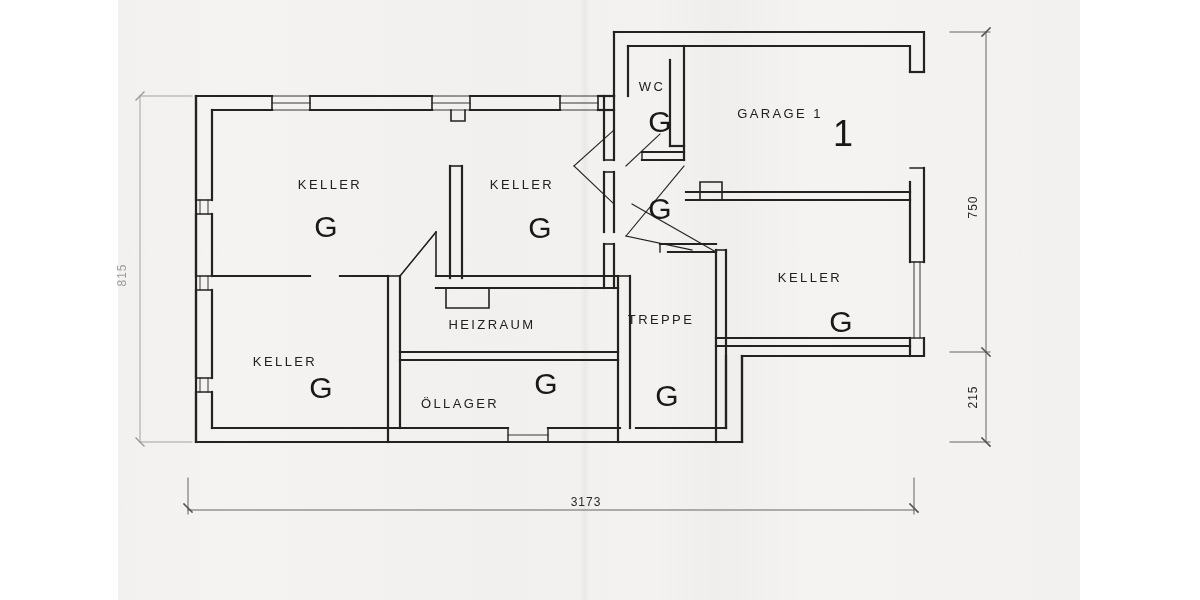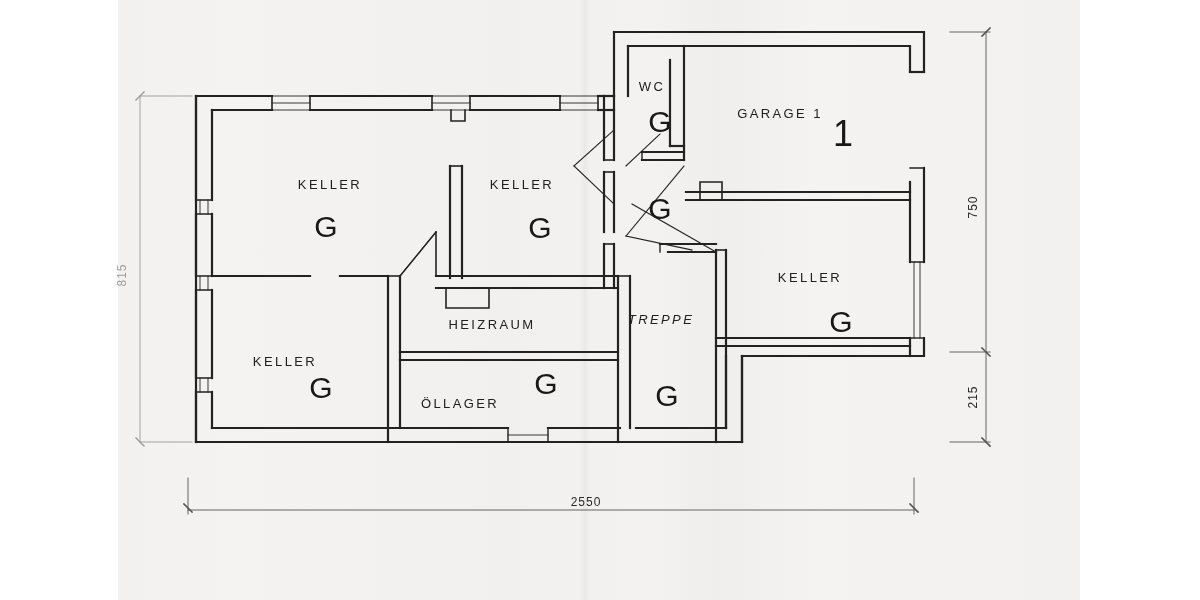--- a/index.html
+++ b/index.html
@@ -270,31 +270,31 @@
   <div id="room-labels">
       <div class="lbl room-name" style="left: 330px; top: 184px;">KELLER</div>
       <div class="lbl room-g" style="left: 326px; top: 227px;">G</div>
       <div class="lbl room-name" style="left: 522px; top: 184px;">KELLER</div>
       <div class="lbl room-g" style="left: 540px; top: 228px;">G</div>
       <div class="lbl room-name" style="left: 285px; top: 361px;">KELLER</div>
       <div class="lbl room-g" style="left: 321px; top: 388px;">G</div>
       <div class="lbl room-name" style="left: 492px; top: 324px;">HEIZRAUM</div>
       <div class="lbl room-name" style="left: 460px; top: 403px;">ÖLLAGER</div>
       <div class="lbl room-g" style="left: 546px; top: 384px;">G</div>
-      <div class="lbl room-name" style="left: 661px; top: 319px; font-style: italic;">TREPPE</div>
+      <div class="lbl room-name" style="left: 661px; top: 319px;">TREPPE</div>
       <div class="lbl room-g" style="left: 667px; top: 396px;">G</div>
       <div class="lbl room-name" style="left: 652px; top: 86px;">WC</div>
       <div class="lbl room-g" style="left: 660px; top: 122px;">G</div>
       <div class="lbl room-name" style="left: 780px; top: 113px;">GARAGE 1</div>
       <div class="lbl room-name" style="left: 810px; top: 277px;">KELLER</div>
       <div class="lbl room-g" style="left: 841px; top: 322px;">G</div>
       <div class="lbl room-g" style="left: 660px; top: 209px;">G</div>
     </div>
   <div id="dim-labels">
-      <div class="lbl dim-text" style="left: 586px; top: 502px;">2550</div>
+      <div class="lbl dim-text" style="left: 586px; top: 502px;">3173</div>
       <div class="lbl dim-text vert" style="left: 973px; top: 207px;">750</div>
       <div class="lbl dim-text vert" style="left: 973px; top: 397px;">215</div>
       <div class="lbl dim-text vert faint" style="left: 122px; top: 275px;">815</div>
     </div>
   <div id="anno-labels">
       <div class="lbl big-num" style="left: 843px; top: 134px;">1</div>
     </div>
 
 </div>
 

